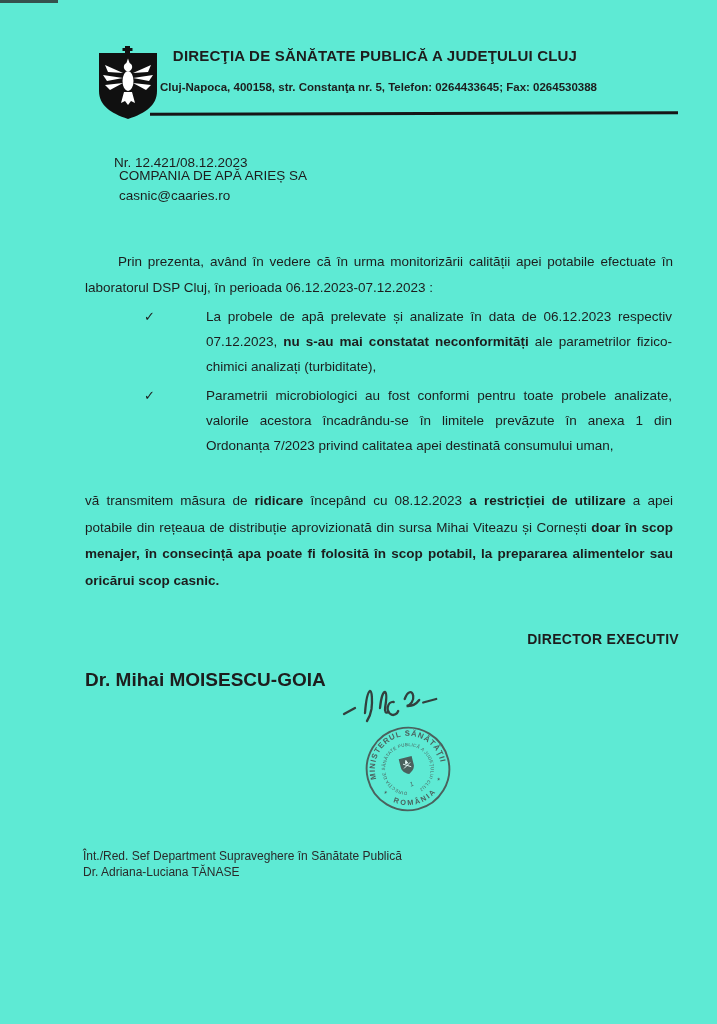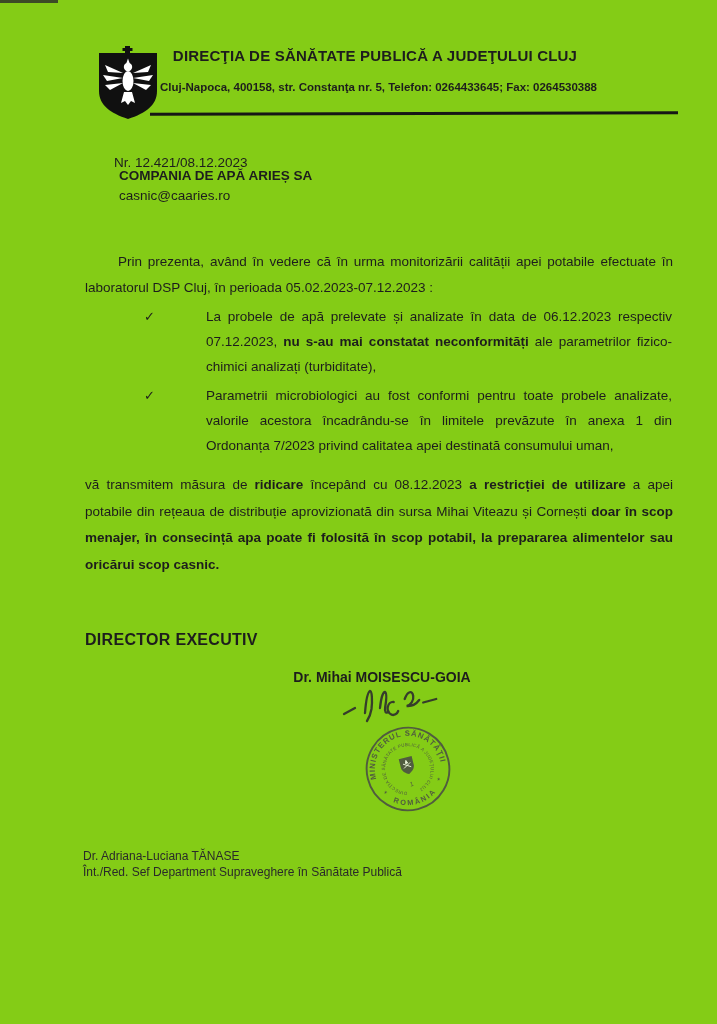--- a/index.html
+++ b/index.html
@@ -1,50 +1,50 @@
 <!DOCTYPE html>
 <html lang="ro"><head>
 <meta charset="utf-8">
 <style>
   html,body{margin:0;padding:0;background:#ffffff;}
   .page{
     position:relative;
     width:717px;height:1024px;
-    background:#84cc16;
+    background:#5eead4;
     font-family:"Liberation Sans",sans-serif;
     color:#1d1d1d;
     overflow:hidden;
   }
   .scan-artifact{
     position:absolute;left:0;top:0;width:58px;height:3px;
     background:#2a2a2a;opacity:.8;
   }
   
   .emblem{position:absolute;left:93px;top:45px;width:70px;height:76px;}
   .head-text{position:absolute;left:160px;top:47px;width:430px;text-align:center;}
   .org-name{font-size:15px;font-weight:bold;letter-spacing:.2px;white-space:nowrap;}
   .addr-line,.contact-line{font-size:11.5px;font-weight:bold;margin-top:17px;white-space:nowrap;}
   .rule{position:absolute;left:150px;top:112px;width:528px;height:3px;background:#161616;transform:rotate(-.15deg);}
   
   .ref{position:absolute;left:114px;top:119px;font-size:13.5px;margin-top:36px;}
   .recipient{position:absolute;left:83px;top:165px;font-size:13.5px;line-height:20px;}
-  .recipient .company{margin-left:36px;font-weight:bold;margin-top:1px;}
+  .recipient .company{margin-left:36px;font-weight:normal;margin-top:1px;}
   .recipient .email{margin-left:36px;}
   
   .para{font-size:13.5px;text-align:justify;margin:0;}
   .intro{position:absolute;left:85px;top:249px;width:588px;line-height:26px;text-indent:33px;}
   .bullets{position:absolute;left:144px;top:304px;width:528px;margin:0;padding:0;list-style:none;}
   .bullets li{display:flex;gap:9px;font-size:13.5px;line-height:25px;margin-bottom:4px;}
   .check{flex:none;width:13px;font-size:13px;}
   .bullet-text{text-align:justify;flex:1;margin-left:40px;}
-  .measure{position:absolute;left:85px;top:472px;width:588px;line-height:26.5px;}
+  .measure{position:absolute;left:85px;top:488px;width:588px;line-height:26.5px;}
   b{font-weight:bold;}
   
-  .sig-title{position:absolute;left:85px;top:631px;width:594px;text-align:left;font-size:16px;font-weight:bold;letter-spacing:.3px;}
-  .sig-name{position:absolute;left:85px;top:669px;width:594px;text-align:center;font-size:14px;font-weight:bold;}
+  .sig-title{position:absolute;left:85px;top:631px;width:594px;text-align:right;font-size:14px;font-weight:bold;letter-spacing:.3px;}
+  .sig-name{position:absolute;left:85px;top:669px;width:594px;font-size:19px;font-weight:bold;}
   .signature-scrawl{position:absolute;left:338px;top:684px;width:130px;height:40px;}
   .stamp{position:absolute;left:349px;top:710px;width:118px;height:118px;transform:rotate(-14deg);opacity:.84;}
   
   .footer{position:absolute;left:83px;top:848px;font-size:12px;line-height:16px;color:#2a2a2a;}
 </style>
 </head>
 <body>
 
 <div class="page">
 
@@ -77,21 +77,21 @@
 
   <div class="rule"></div>
 
   <div class="ref">Nr. 12.421/08.12.2023</div>
 
   <div class="recipient">
     <div class="company">COMPANIA DE APĂ ARIEȘ SA</div>
     <div class="email">casnic@caaries.ro</div>
   </div>
 
-  <p class="para intro"><span>Prin prezenta, având în vedere că în urma monitorizării calității apei potabile efectuate în laboratorul DSP Cluj, în perioada 05.02.2023-07.12.2023 :</span></p>
+  <p class="para intro"><span>Prin prezenta, având în vedere că în urma monitorizării calității apei potabile efectuate în laboratorul DSP Cluj, în perioada 06.12.2023-07.12.2023 :</span></p>
 
   <ul class="bullets">
     <li>
       <span class="check">✓</span>
       <span class="bullet-text"><span>La probele de apă prelevate și analizate în data de 06.12.2023 respectiv 07.12.2023, </span><b>nu s-au mai constatat neconformități</b><span> ale parametrilor fizico-chimici analizați (turbiditate),</span></span>
     </li>
     <li>
       <span class="check">✓</span>
       <span class="bullet-text"><span>Parametrii microbiologici au fost conformi pentru toate probele analizate, valorile acestora încadrându-se în limitele prevăzute în anexa 1 din Ordonanța 7/2023 privind calitatea apei destinată consumului uman,</span></span>
     </li>
@@ -125,17 +125,17 @@
     <g>
       <path d="M71 64 h18 v12 c0 5 -4 8.5 -9 11 c-5 -2.5 -9 -6 -9 -11 z" fill="#474747"></path>
       <path d="M80 68 l1.5 4 h-3 z M75 72 l10 6 M85 72 l-10 6" stroke="#fdfdfd" stroke-width="1.2" fill="#fdfdfd"></path>
     </g>
     <text x="80" y="104" font-size="8.5" text-anchor="middle" fill="#474747">1</text>
     <text x="43" y="106" font-size="7" text-anchor="middle" fill="#474747">✶</text>
     <text x="117" y="106" font-size="7" text-anchor="middle" fill="#474747">✶</text>
   </svg>
 
   <div class="footer">
+    <div>Înt./Red. Sef Department Supraveghere în Sănătate Publică</div>
     <div>Dr. Adriana-Luciana TĂNASE</div>
-    <div>Înt./Red. Sef Department Supraveghere în Sănătate Publică</div>
   </div>
 
 </div>
 
 </body></html>

